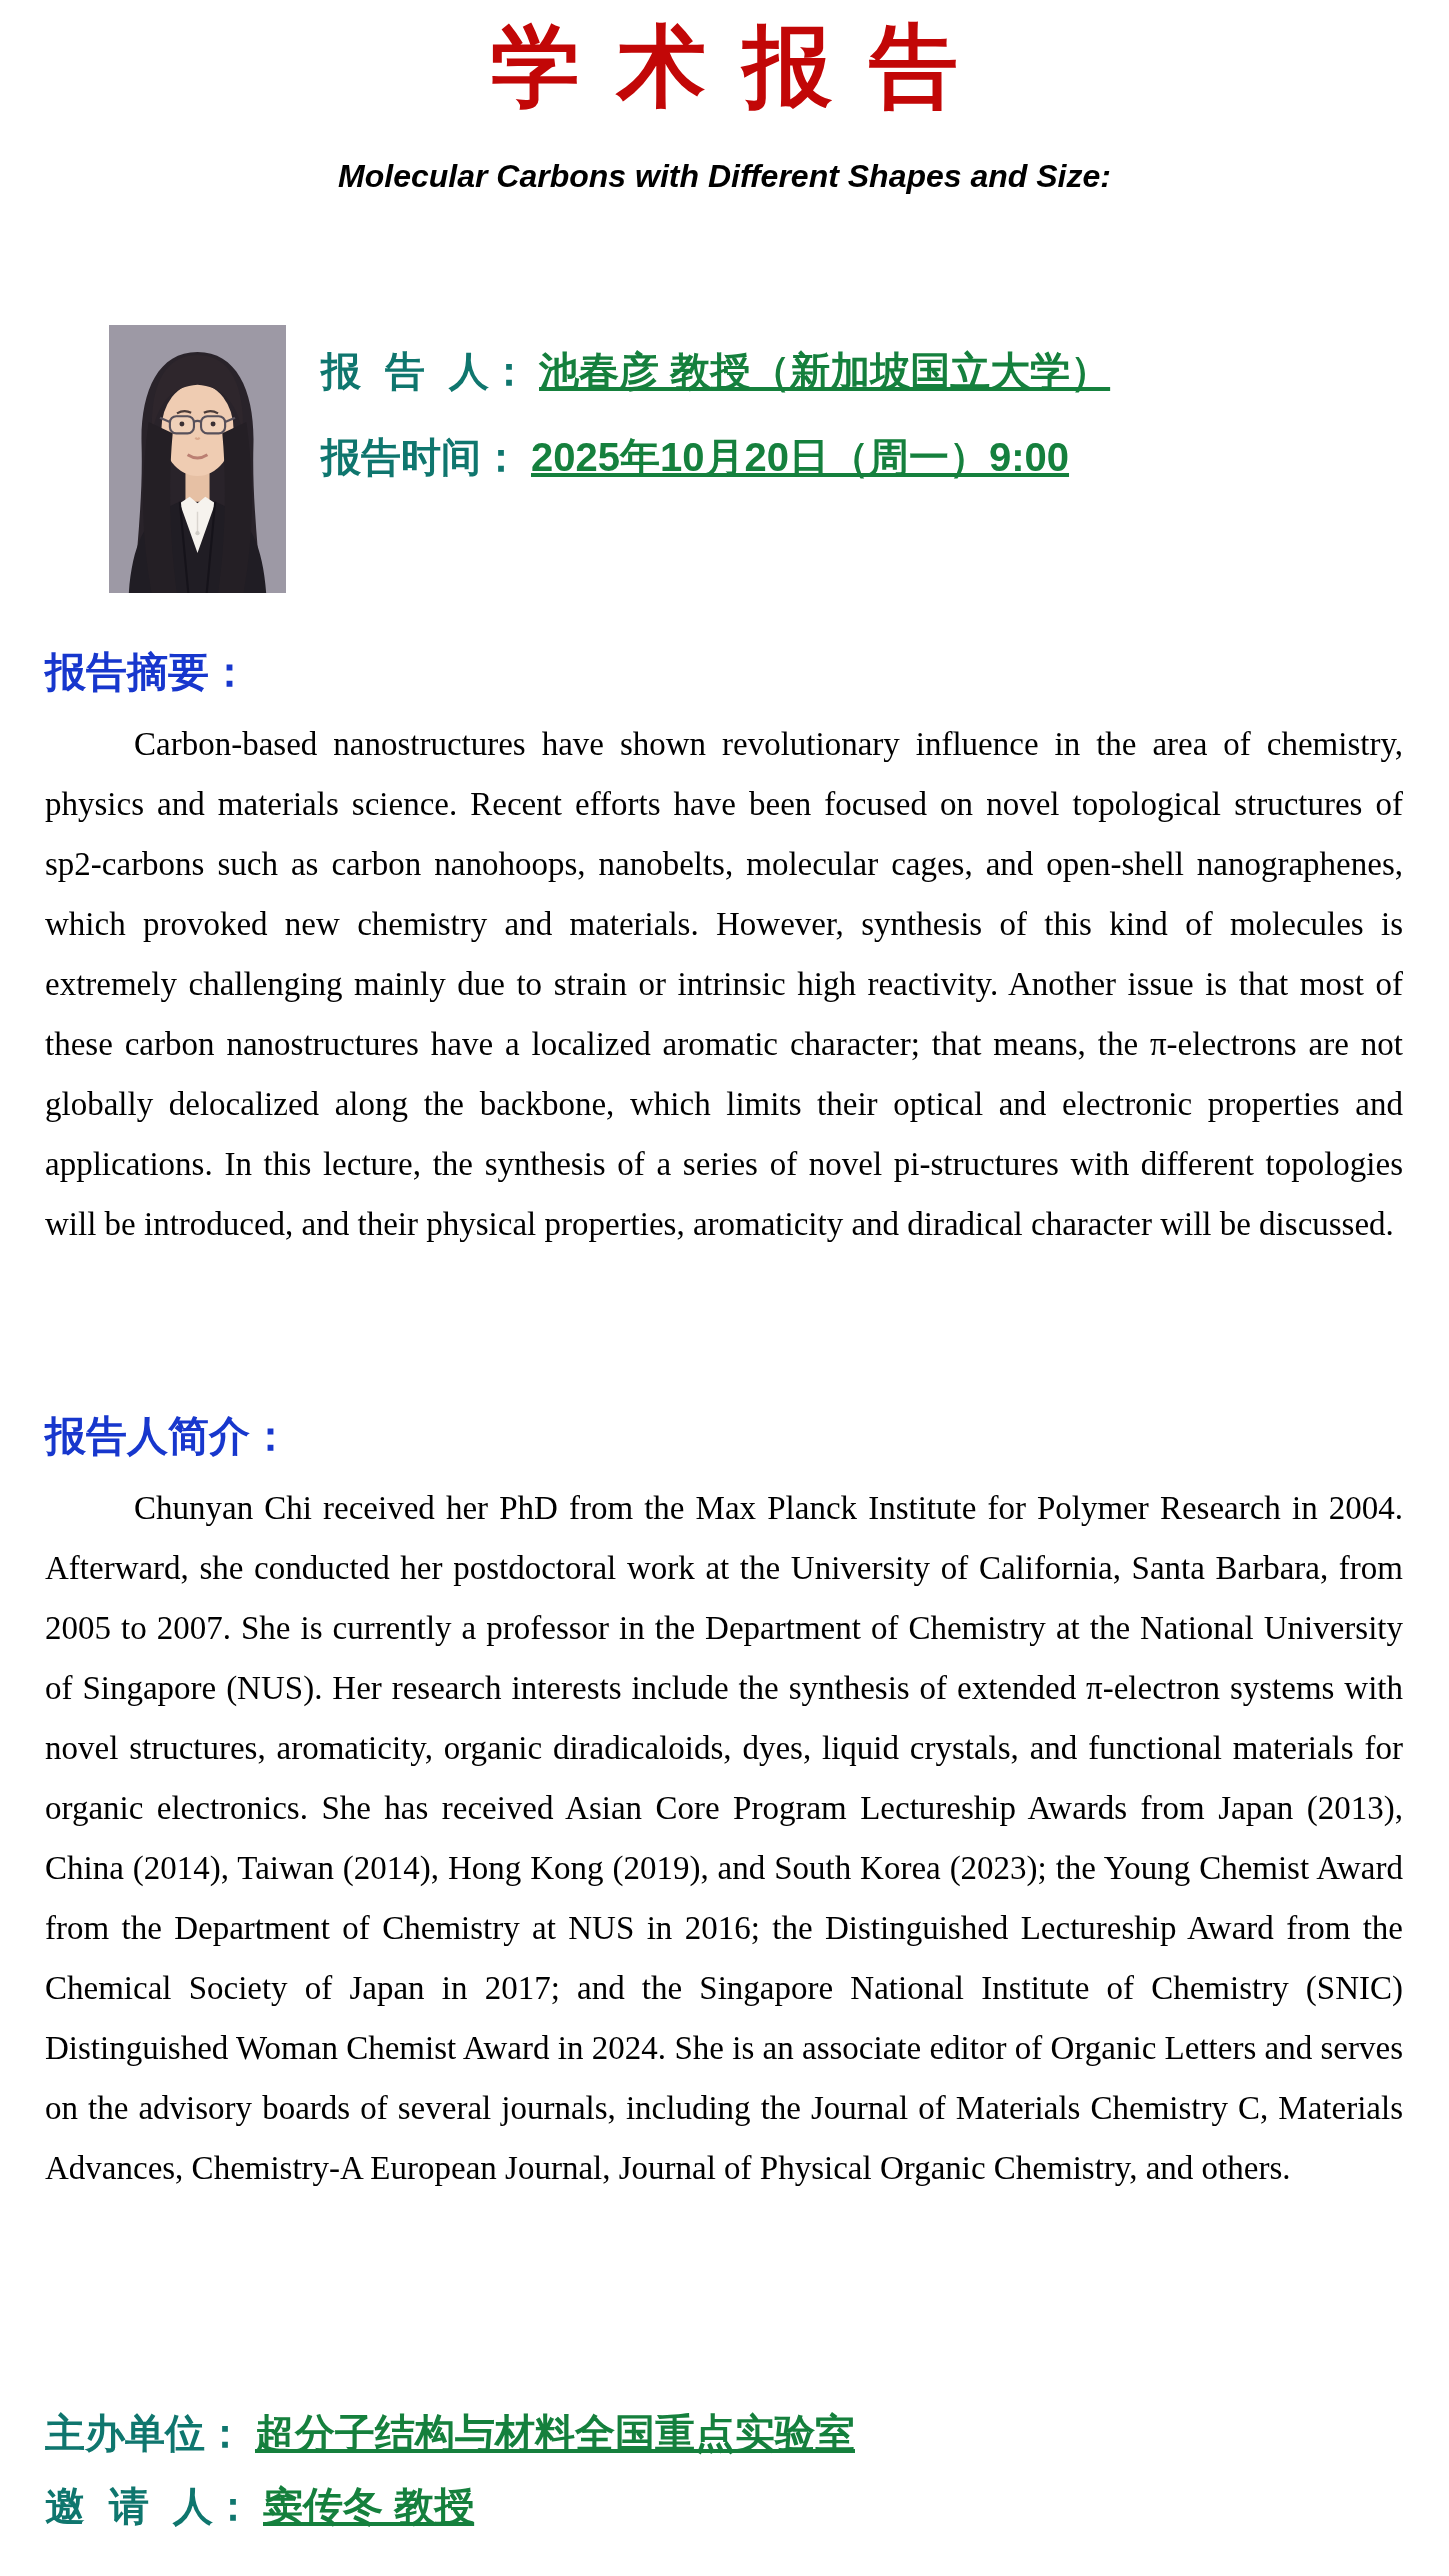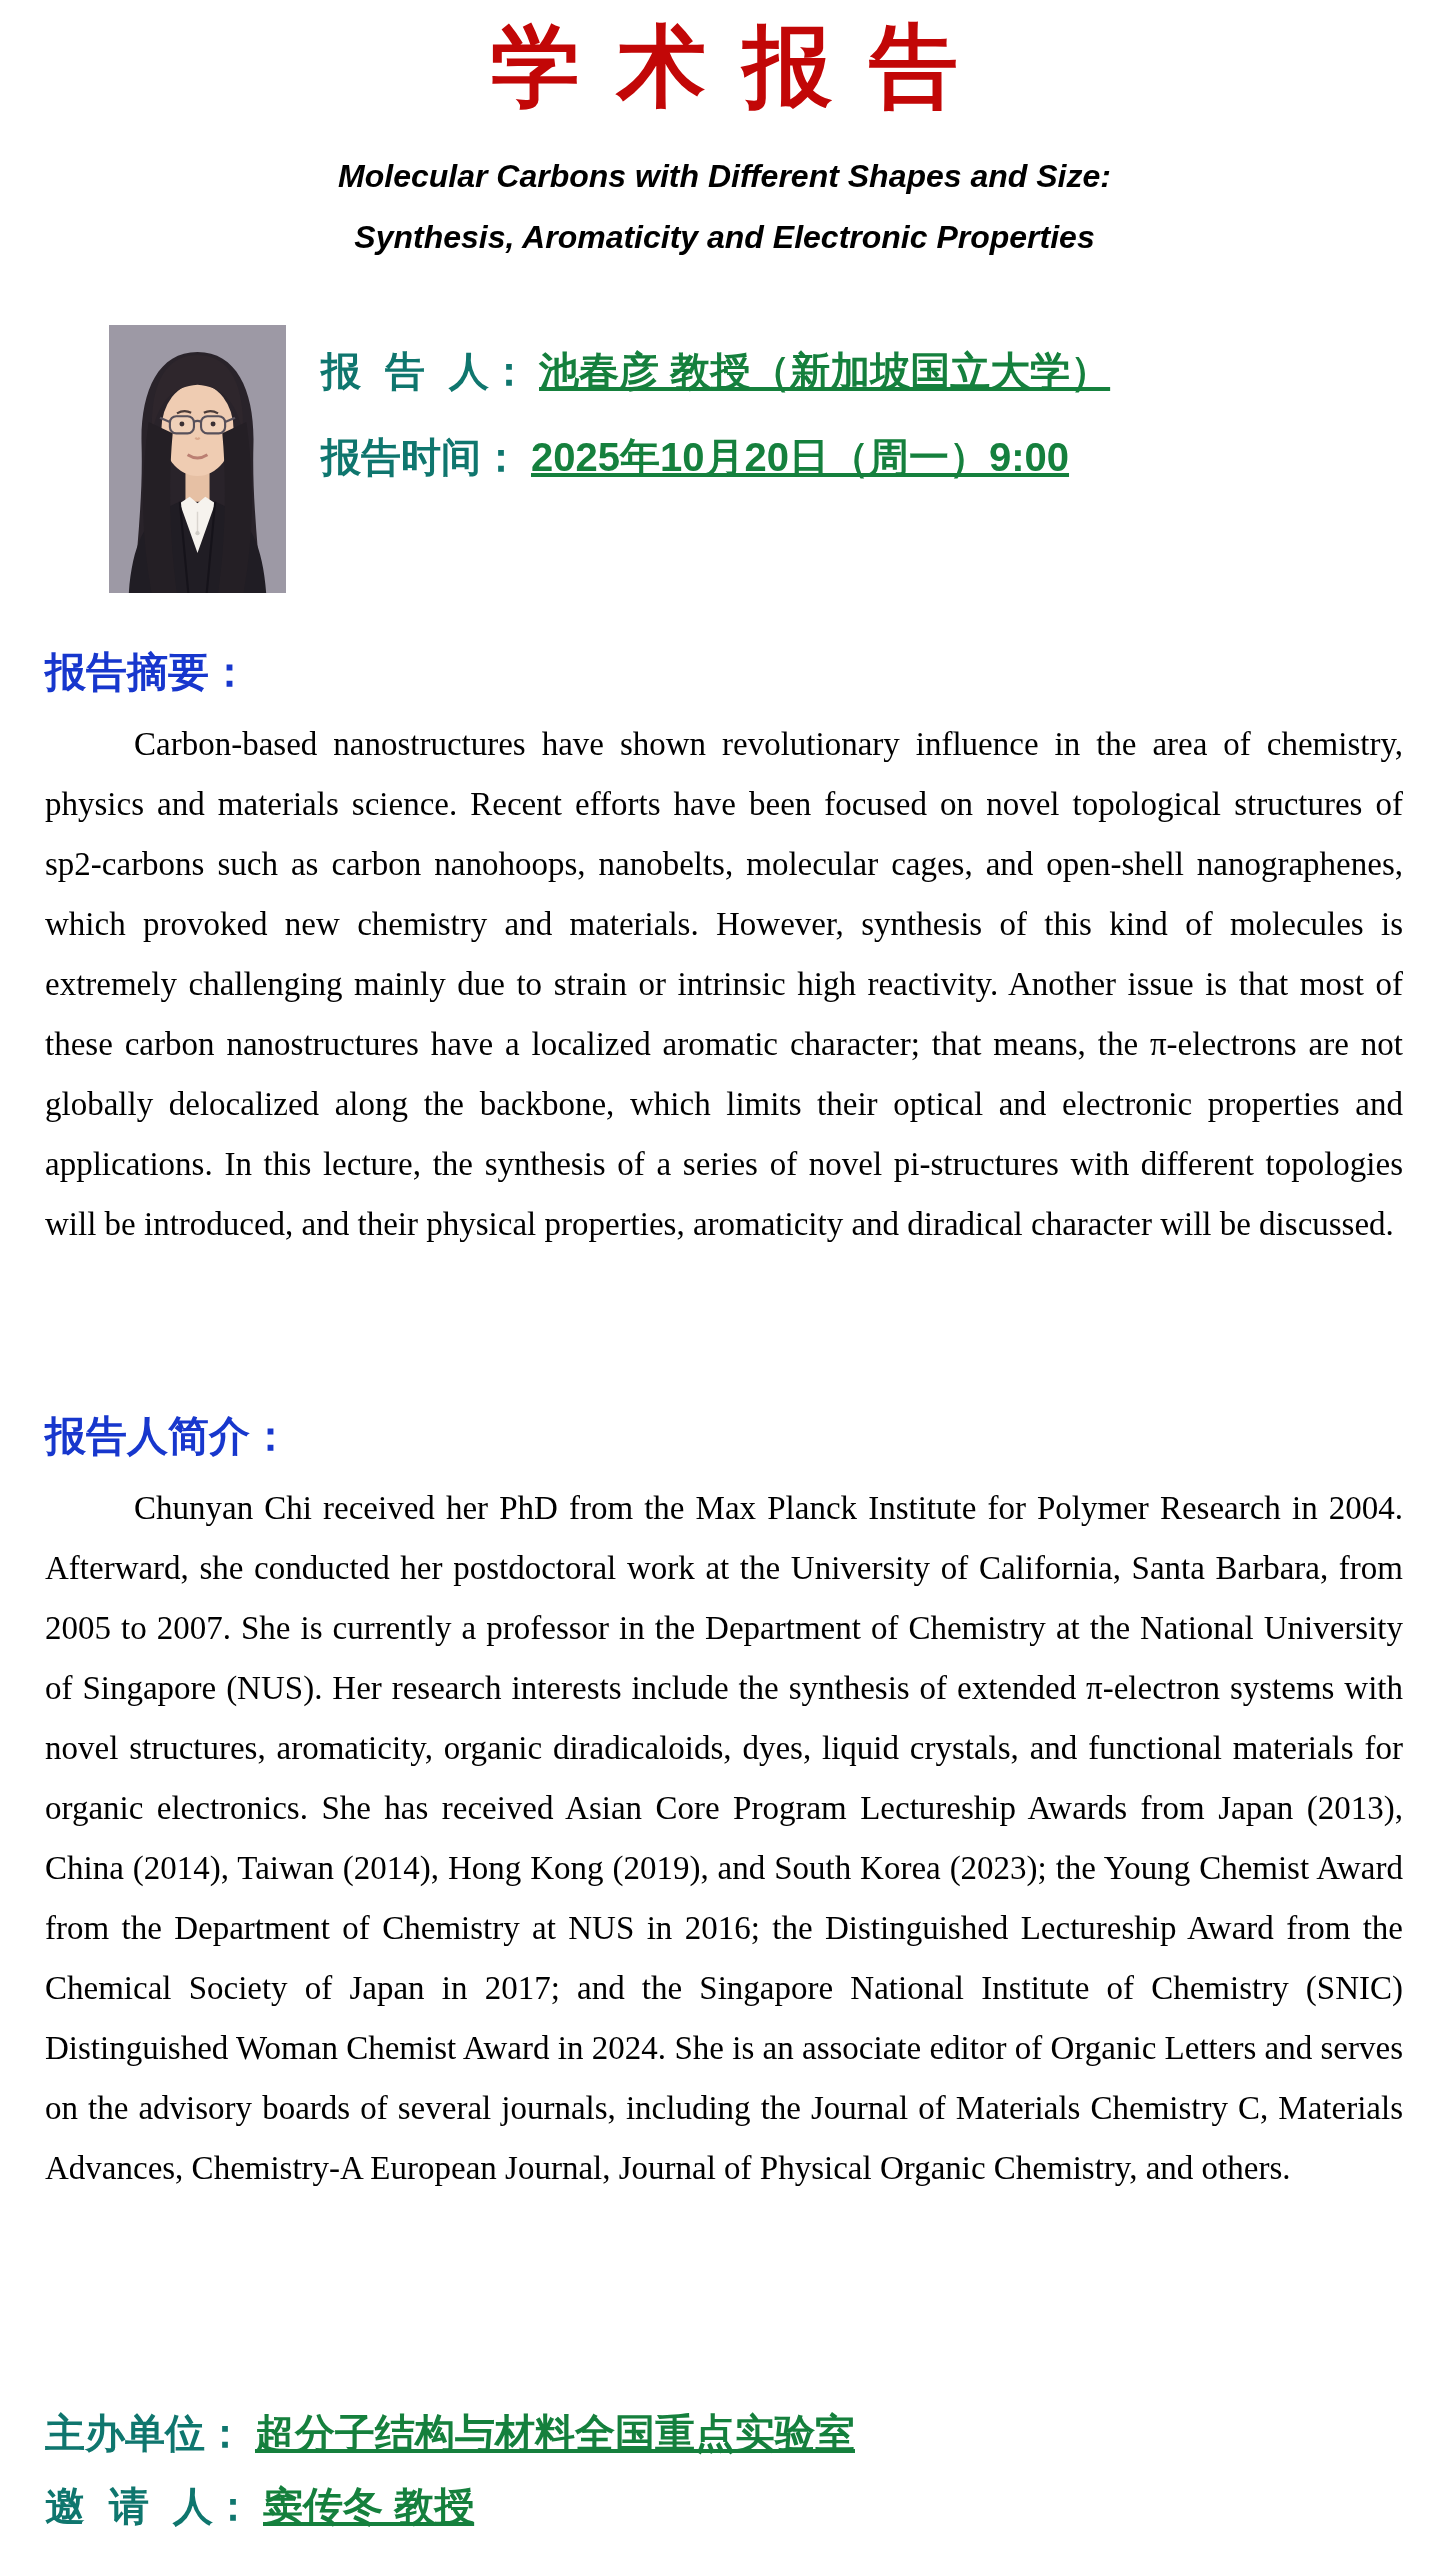--- a/index.html
+++ b/index.html
@@ -82,21 +82,20 @@
 </style>
 </head>
 <body>
 
 <div class="page">
 
   <h1 class="title">学术报告</h1>
 
   <div class="subtitle">
     <div>Molecular Carbons with Different Shapes and Size:</div>
-    <div>Synthesis, Aromaticity and Electronic Properties</div>
   </div>
 
   <div class="photo">
     <svg viewBox="0 0 250 376" preserveAspectRatio="none">
       <rect width="250" height="376" fill="#9D99A5"></rect>
       <path d="M125,38 C68,38 44,96 46,168 C48,240 40,304 35,376 L215,376 C210,304 202,240 204,168 C206,96 182,38 125,38 Z" fill="#29232A"></path>
       <rect x="108" y="200" width="34" height="48" fill="#E6C0A4"></rect>
       <ellipse cx="125" cy="147" rx="51" ry="65" fill="#EFCCB2"></ellipse>
       <path d="M125,42 C76,42 58,90 61,152 C70,106 92,86 125,84 C158,86 180,106 189,152 C192,90 174,42 125,42 Z" fill="#2E262C"></path>
       <path d="M96,124 Q106,118 116,123" stroke="#4A3B38" stroke-width="3" fill="none"></path>

